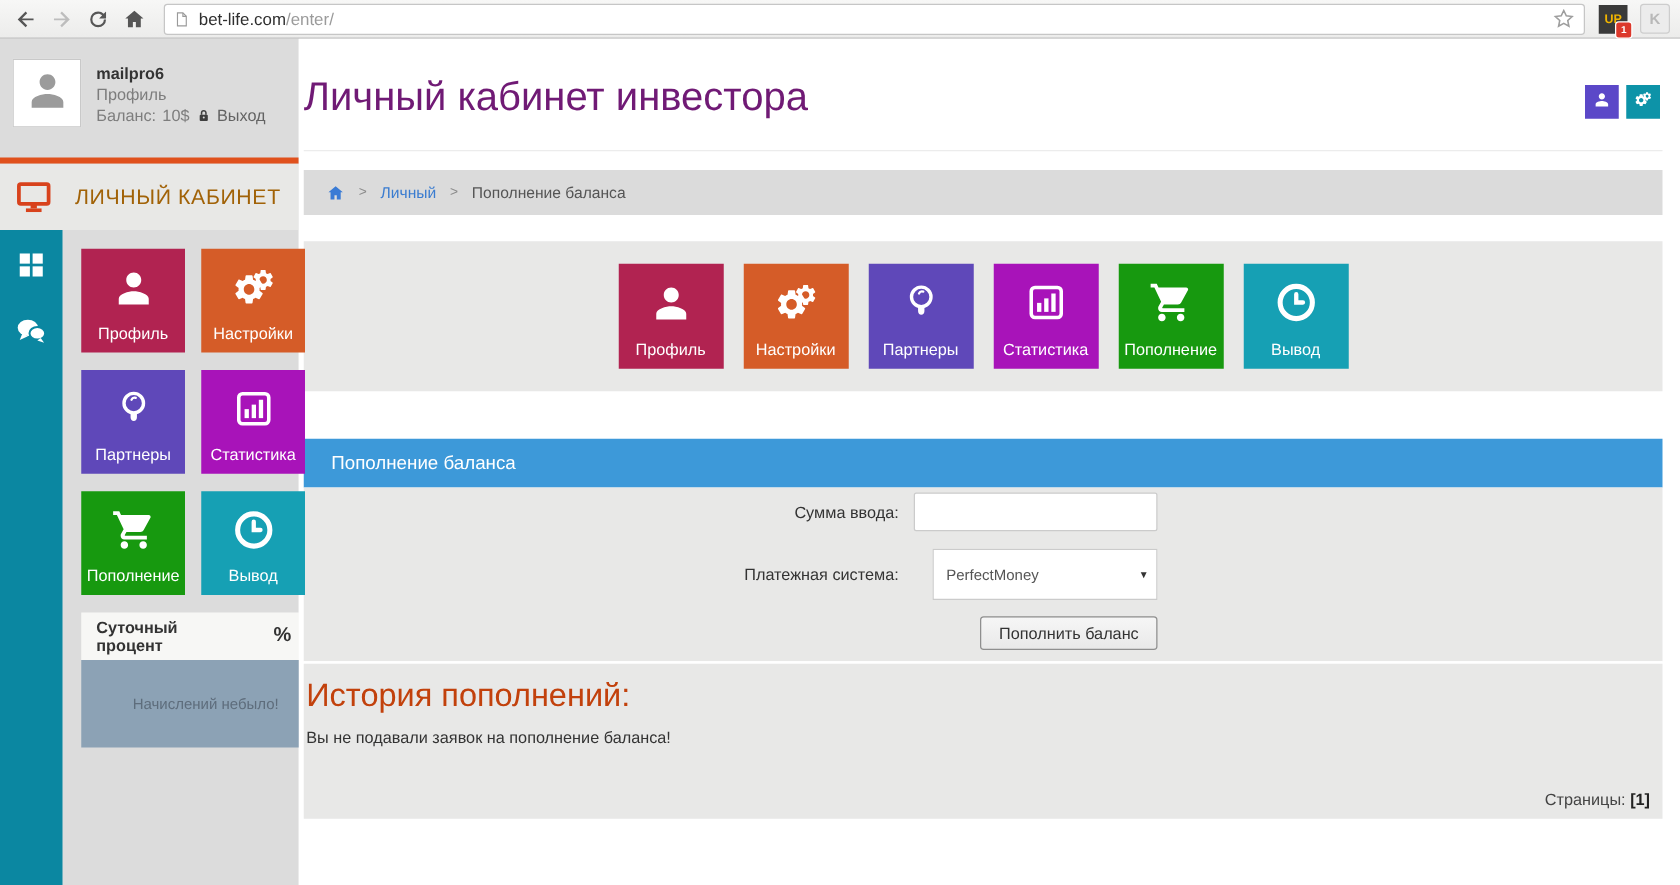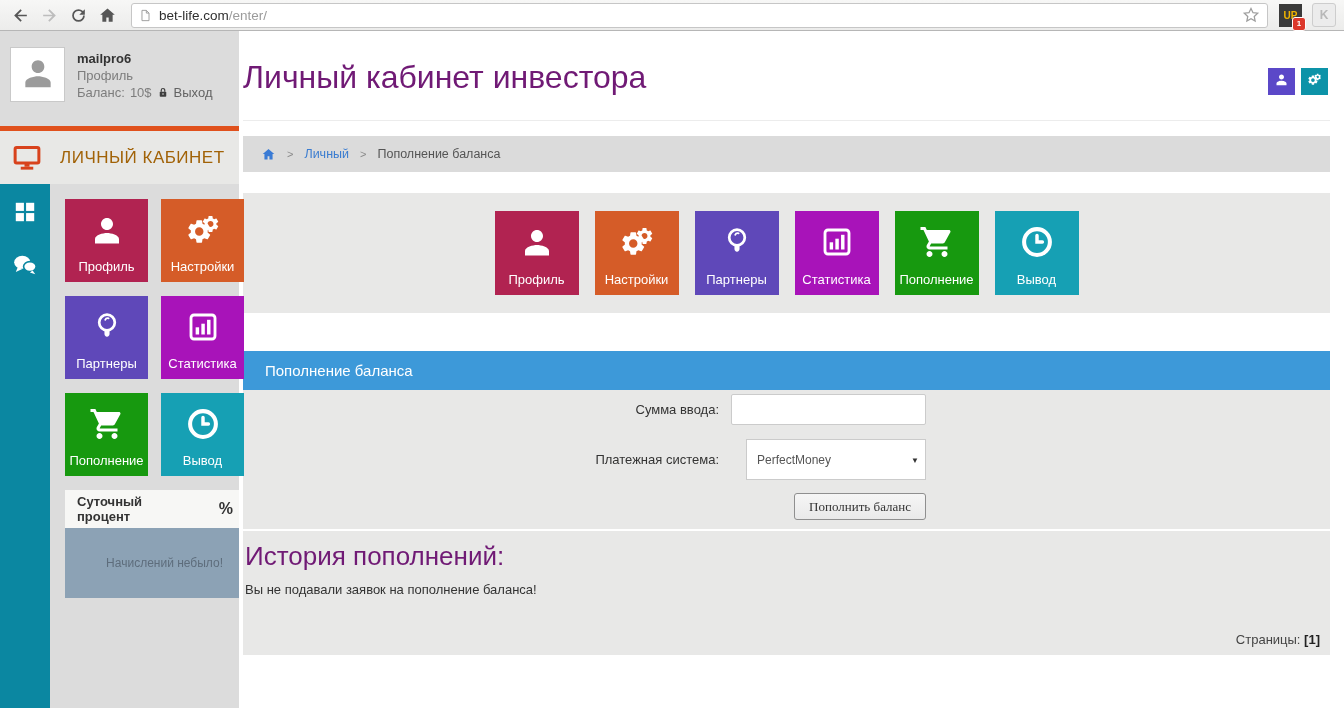--- a/index.html
+++ b/index.html
@@ -86,24 +86,24 @@
   .amount-input{width:195px;height:31px;border:1px solid #cbcbcb;border-radius:2px;box-sizing:border-box;
     font-size:13px;padding:0 8px;outline:none;}
   .row-gap1{margin-top:14px;}
   .row-gap2{margin-top:13px;}
   .select-wrap{width:180px;position:relative;}
   .pay-select{width:100%;height:41px;border:1px solid #cbcbcb;border-radius:0;background:#fff;
     -webkit-appearance:none;appearance:none;font-size:12px;color:#555;padding:0 22px 0 10px;outline:none;cursor:pointer;
     font-family:"Liberation Sans", sans-serif;}
   .select-arrow{position:absolute;right:7px;top:50%;transform:translateY(-50%);font-size:8px;color:#333;pointer-events:none;}
   .submit-btn{height:27px;padding:0 14px;font-size:13px;color:#333;background:linear-gradient(#f6f6f6,#e9e9e9);
-    border:1px solid #8f8f8f;border-radius:3px;cursor:pointer;font-family:Liberation Serif, serif;}
+    border:1px solid #8f8f8f;border-radius:3px;cursor:pointer;font-family:Liberation Sans, sans-serif;}
   .white-divider{height:2px;background:#fff;}
   .history{height:124px;background:#e8e8e7;box-sizing:border-box;padding:10px 10px 0 2px;position:relative;}
-  .history-title{margin:0;font-size:26px;font-weight:normal;color:#701a75;}
+  .history-title{margin:0;font-size:26px;font-weight:normal;color:#c2410c;}
   .history-empty{margin:10px 0 0 0;font-size:13px;color:#333;}
   .pages{position:absolute;right:10px;bottom:8px;font-size:13px;color:#444;}
   .pages b{color:#222;cursor:pointer;}
 </style>
 </head>
 <body>
 
 <div class="toolbar">
   <span class="nav-btn">
       <svg viewBox="0 0 24 24" width="100%" height="100%">

